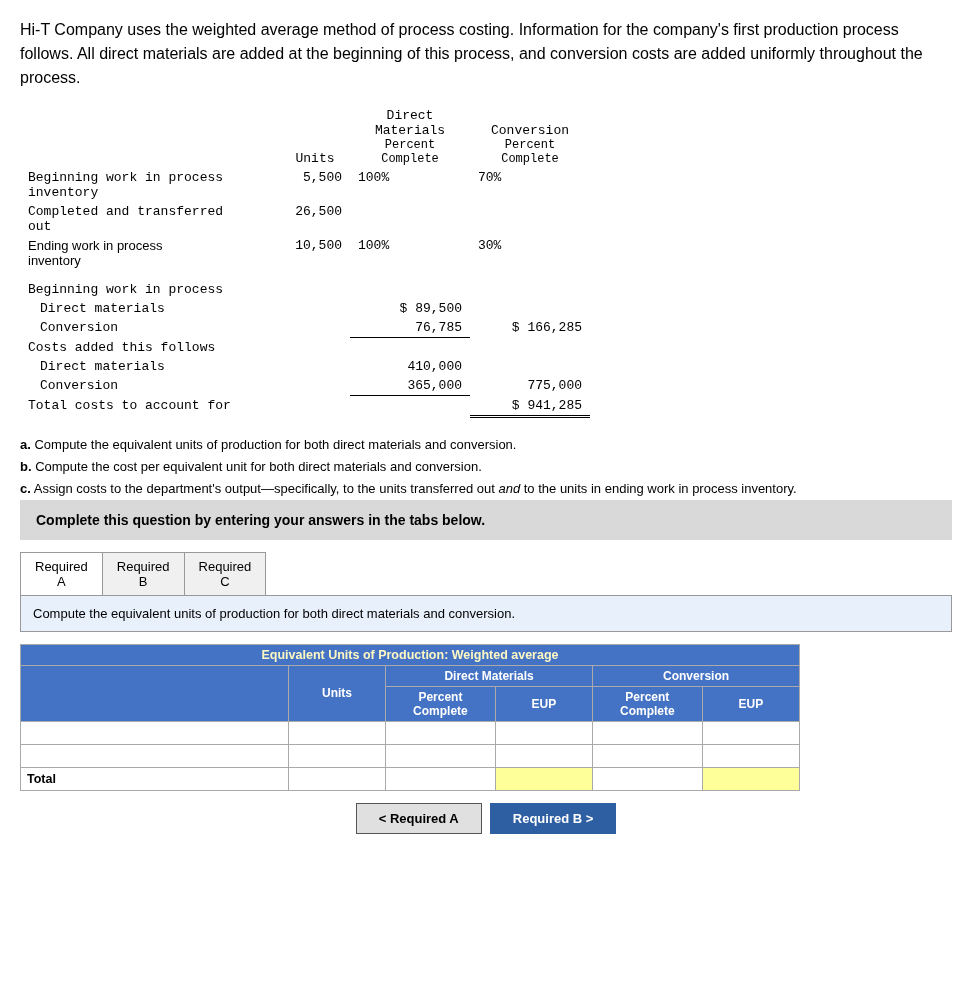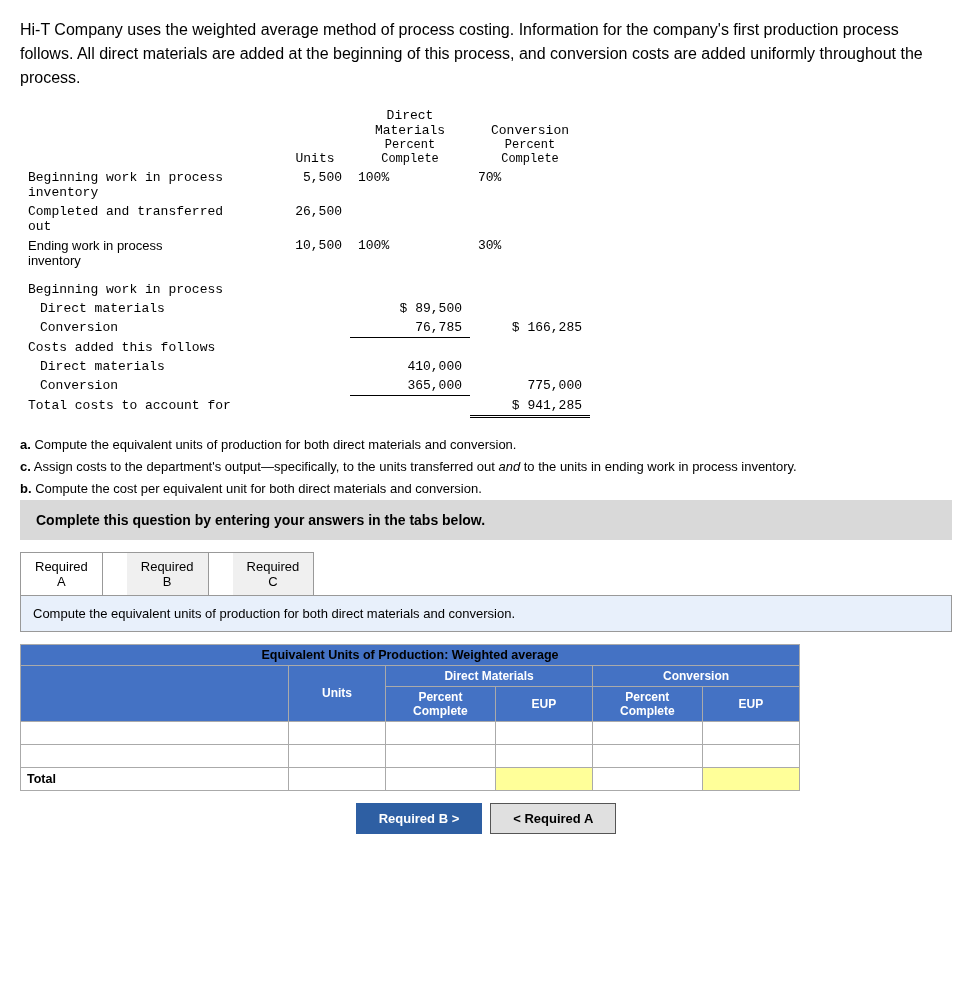--- a/index.html
+++ b/index.html
@@ -46,21 +46,20 @@
       margin-bottom: 12px;
       font-size: 14px;
       font-weight: bold;
     }
     .tabs-row {
       display: flex;
       border: 1px solid #999;
       border-bottom: none;
       width: fit-content;
       margin-bottom: 0;
-      gap: 24px;
     }
     .tab {
       padding: 6px 14px;
       border-right: 1px solid #999;
       cursor: pointer;
       font-size: 13px;
       background: #f0f0f0;
       text-align: center;
     }
     .tab:last-child { border-right: none; }
@@ -90,21 +89,21 @@
       text-align: center;
       vertical-align: middle;
     }
     .equiv-table th {
       background: #4472c4;
       color: #fff;
       font-weight: bold;
     }
     .equiv-table .title-row th {
       background: #4472c4;
-      color: #000000;
+      color: #fef9c3;
     }
     .equiv-table .sub-header th {
       background: #4472c4;
       color: #fff;
       font-size: 12px;
     }
     .equiv-table td.label-cell {
       text-align: left;
       background: #fff;
     }
@@ -233,22 +232,22 @@
       <td style="font-family:'Courier New',monospace;">Total costs to account for</td>
       <td></td>
       <td></td>
       <td class="num" style="border-bottom:3px double #000;">$ 941,285</td>
     </tr>
   </tbody>
 </table>
 
 <div class="instructions">
   <p><b>a.</b> Compute the equivalent units of production for both direct materials and conversion.</p>
+  <p><b>b.</b> Compute the cost per equivalent unit for both direct materials and conversion.</p>
   <p><b>c.</b> Assign costs to the department's output—specifically, to the units transferred out <i>and</i> to the units in ending work in process inventory.</p>
-  <p><b>b.</b> Compute the cost per equivalent unit for both direct materials and conversion.</p>
 </div>
 
 <div class="complete-box">
   <span>Complete this question by entering your answers in the tabs below.</span>
 </div>
 
 <div class="tabs-row">
   <div class="tab active">Required<br>A</div>
   <div class="tab">Required<br>B</div>
   <div class="tab">Required<br>C</div>
@@ -300,15 +299,15 @@
         <td class="input-cell"><input type="text" style=""></td>
         <td class="yellow-cell"><input type="text" style=""></td>
         <td class="input-cell"><input type="text" style=""></td>
         <td class="yellow-cell"><input type="text" style=""></td>
       </tr>
     </tbody>
   </table>
 </div>
 
 <div class="nav-buttons">
+  <button class="nav-btn">&lt; Required A</button>
   <button class="nav-btn active">Required B &gt;</button>
-  <button class="nav-btn">&lt; Required A</button>
 </div>
 
 </body></html>

